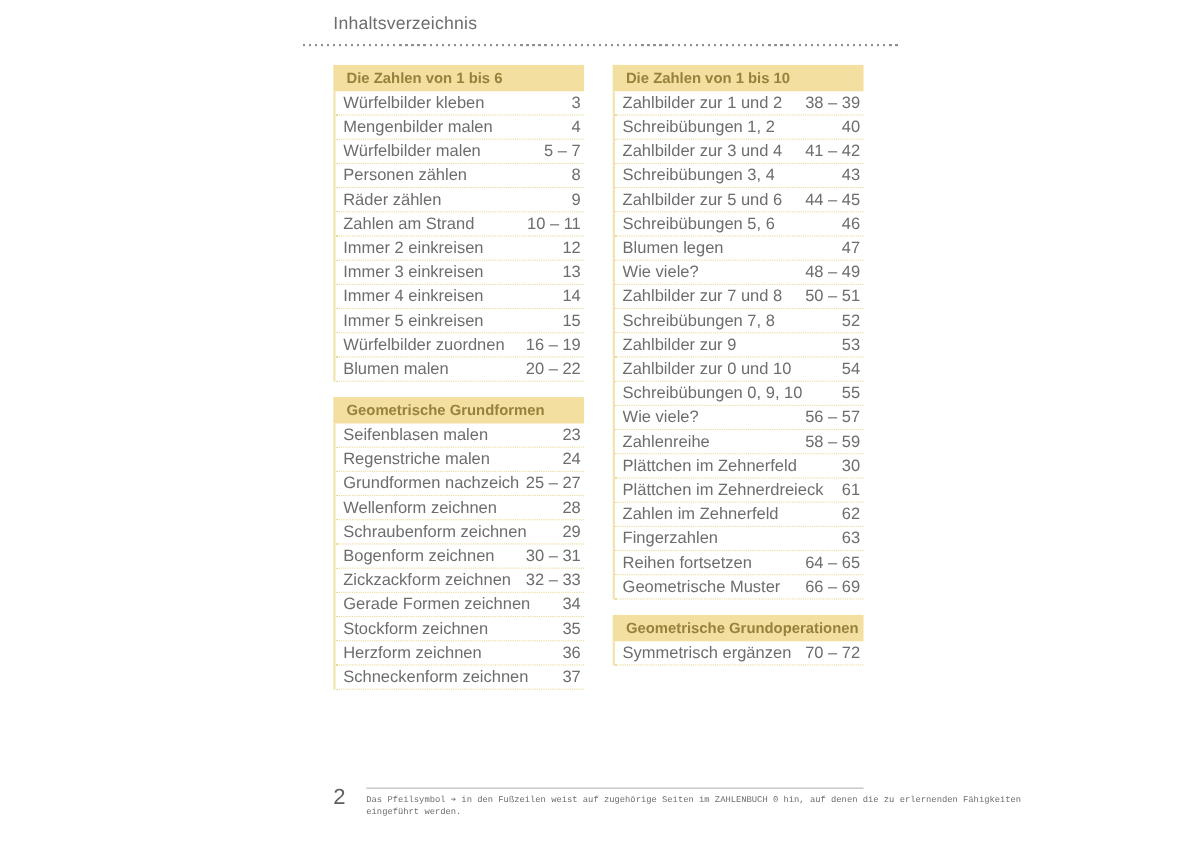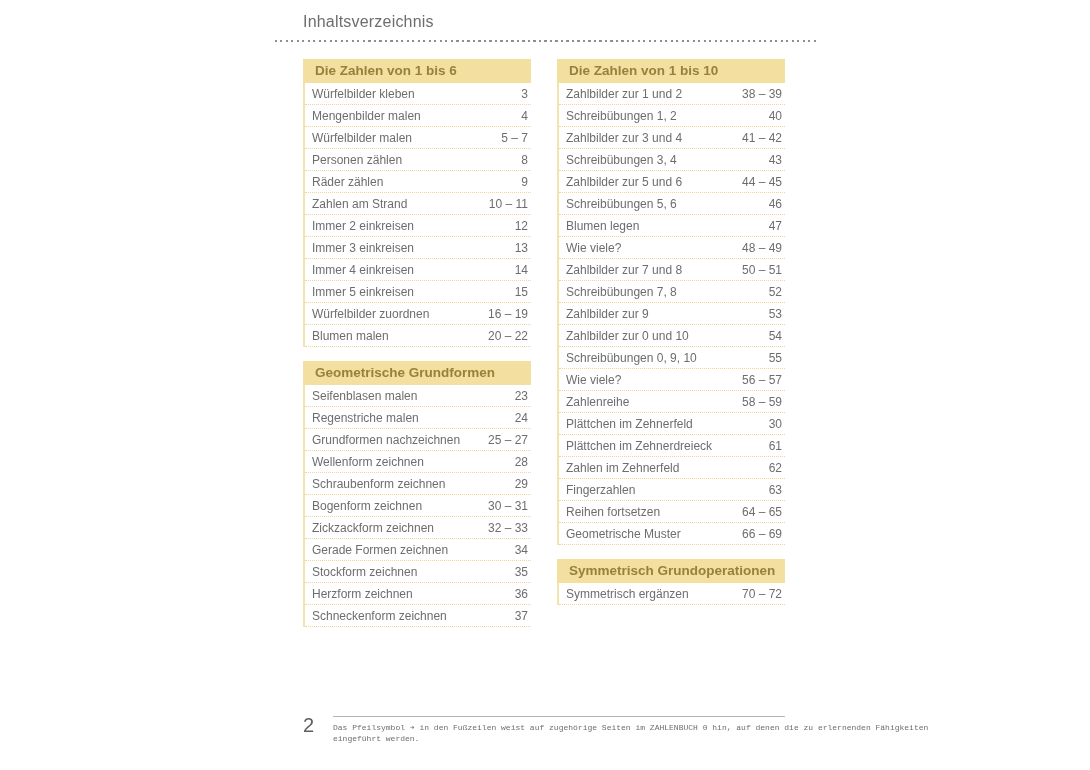--- a/index.html
+++ b/index.html
@@ -22,21 +22,21 @@
 
   .toc-col{position:absolute;top:59px;width:228px;}
   .toc-col.left{left:303px;}
   .toc-col.right{left:557px;}
 
   .section{margin-bottom:14px;}
   .section-header{background:var(--header-bg);color:var(--header-text);font-weight:bold;
     font-size:13.5px;height:24px;line-height:24px;padding-left:12px;box-sizing:border-box;}
   .rows{border-left:2px solid var(--left-border);}
   .row{display:flex;justify-content:space-between;align-items:center;height:22px;
-    padding:0 3px 0 7px;box-sizing:border-box;font-size:12px;color:var(--row-text);
+    padding:0 3px 0 7px;box-sizing:border-box;font-size:15px;color:var(--row-text);
     border-bottom:1px dotted var(--separator);}
   .row .label{white-space:nowrap;overflow:hidden;}
   .row .pages{white-space:nowrap;padding-left:6px;}
 
   .page-num{position:absolute;left:303px;top:714px;font-size:20px;color:#5f5f5f;}
   .footer-rule{position:absolute;left:333px;top:716px;width:452px;height:0;border-top:1px solid var(--footer-rule);}
   .footnote{position:absolute;left:333px;top:723px;width:470px;font-size:8px;line-height:10.5px;color:var(--row-text);}
   .footnote div{white-space:nowrap;font-family:Liberation Mono, monospace;}
 </style>
 </head>
@@ -234,21 +234,21 @@
             <span class="label">Reihen fortsetzen</span>
             <span class="pages">64 – 65</span>
           </div>
           <div class="row">
             <span class="label">Geometrische Muster</span>
             <span class="pages">66 – 69</span>
           </div>
         </div>
       </div>
       <div class="section">
-        <div class="section-header">Symmetrisch Grundoperationen</div>
+        <div class="section-header">Geometrische Grundoperationen</div>
         <div class="rows">
           <div class="row">
             <span class="label">Symmetrisch ergänzen</span>
             <span class="pages">70 – 72</span>
           </div>
         </div>
       </div>
     </div>
 
   <div class="page-num">2</div>

